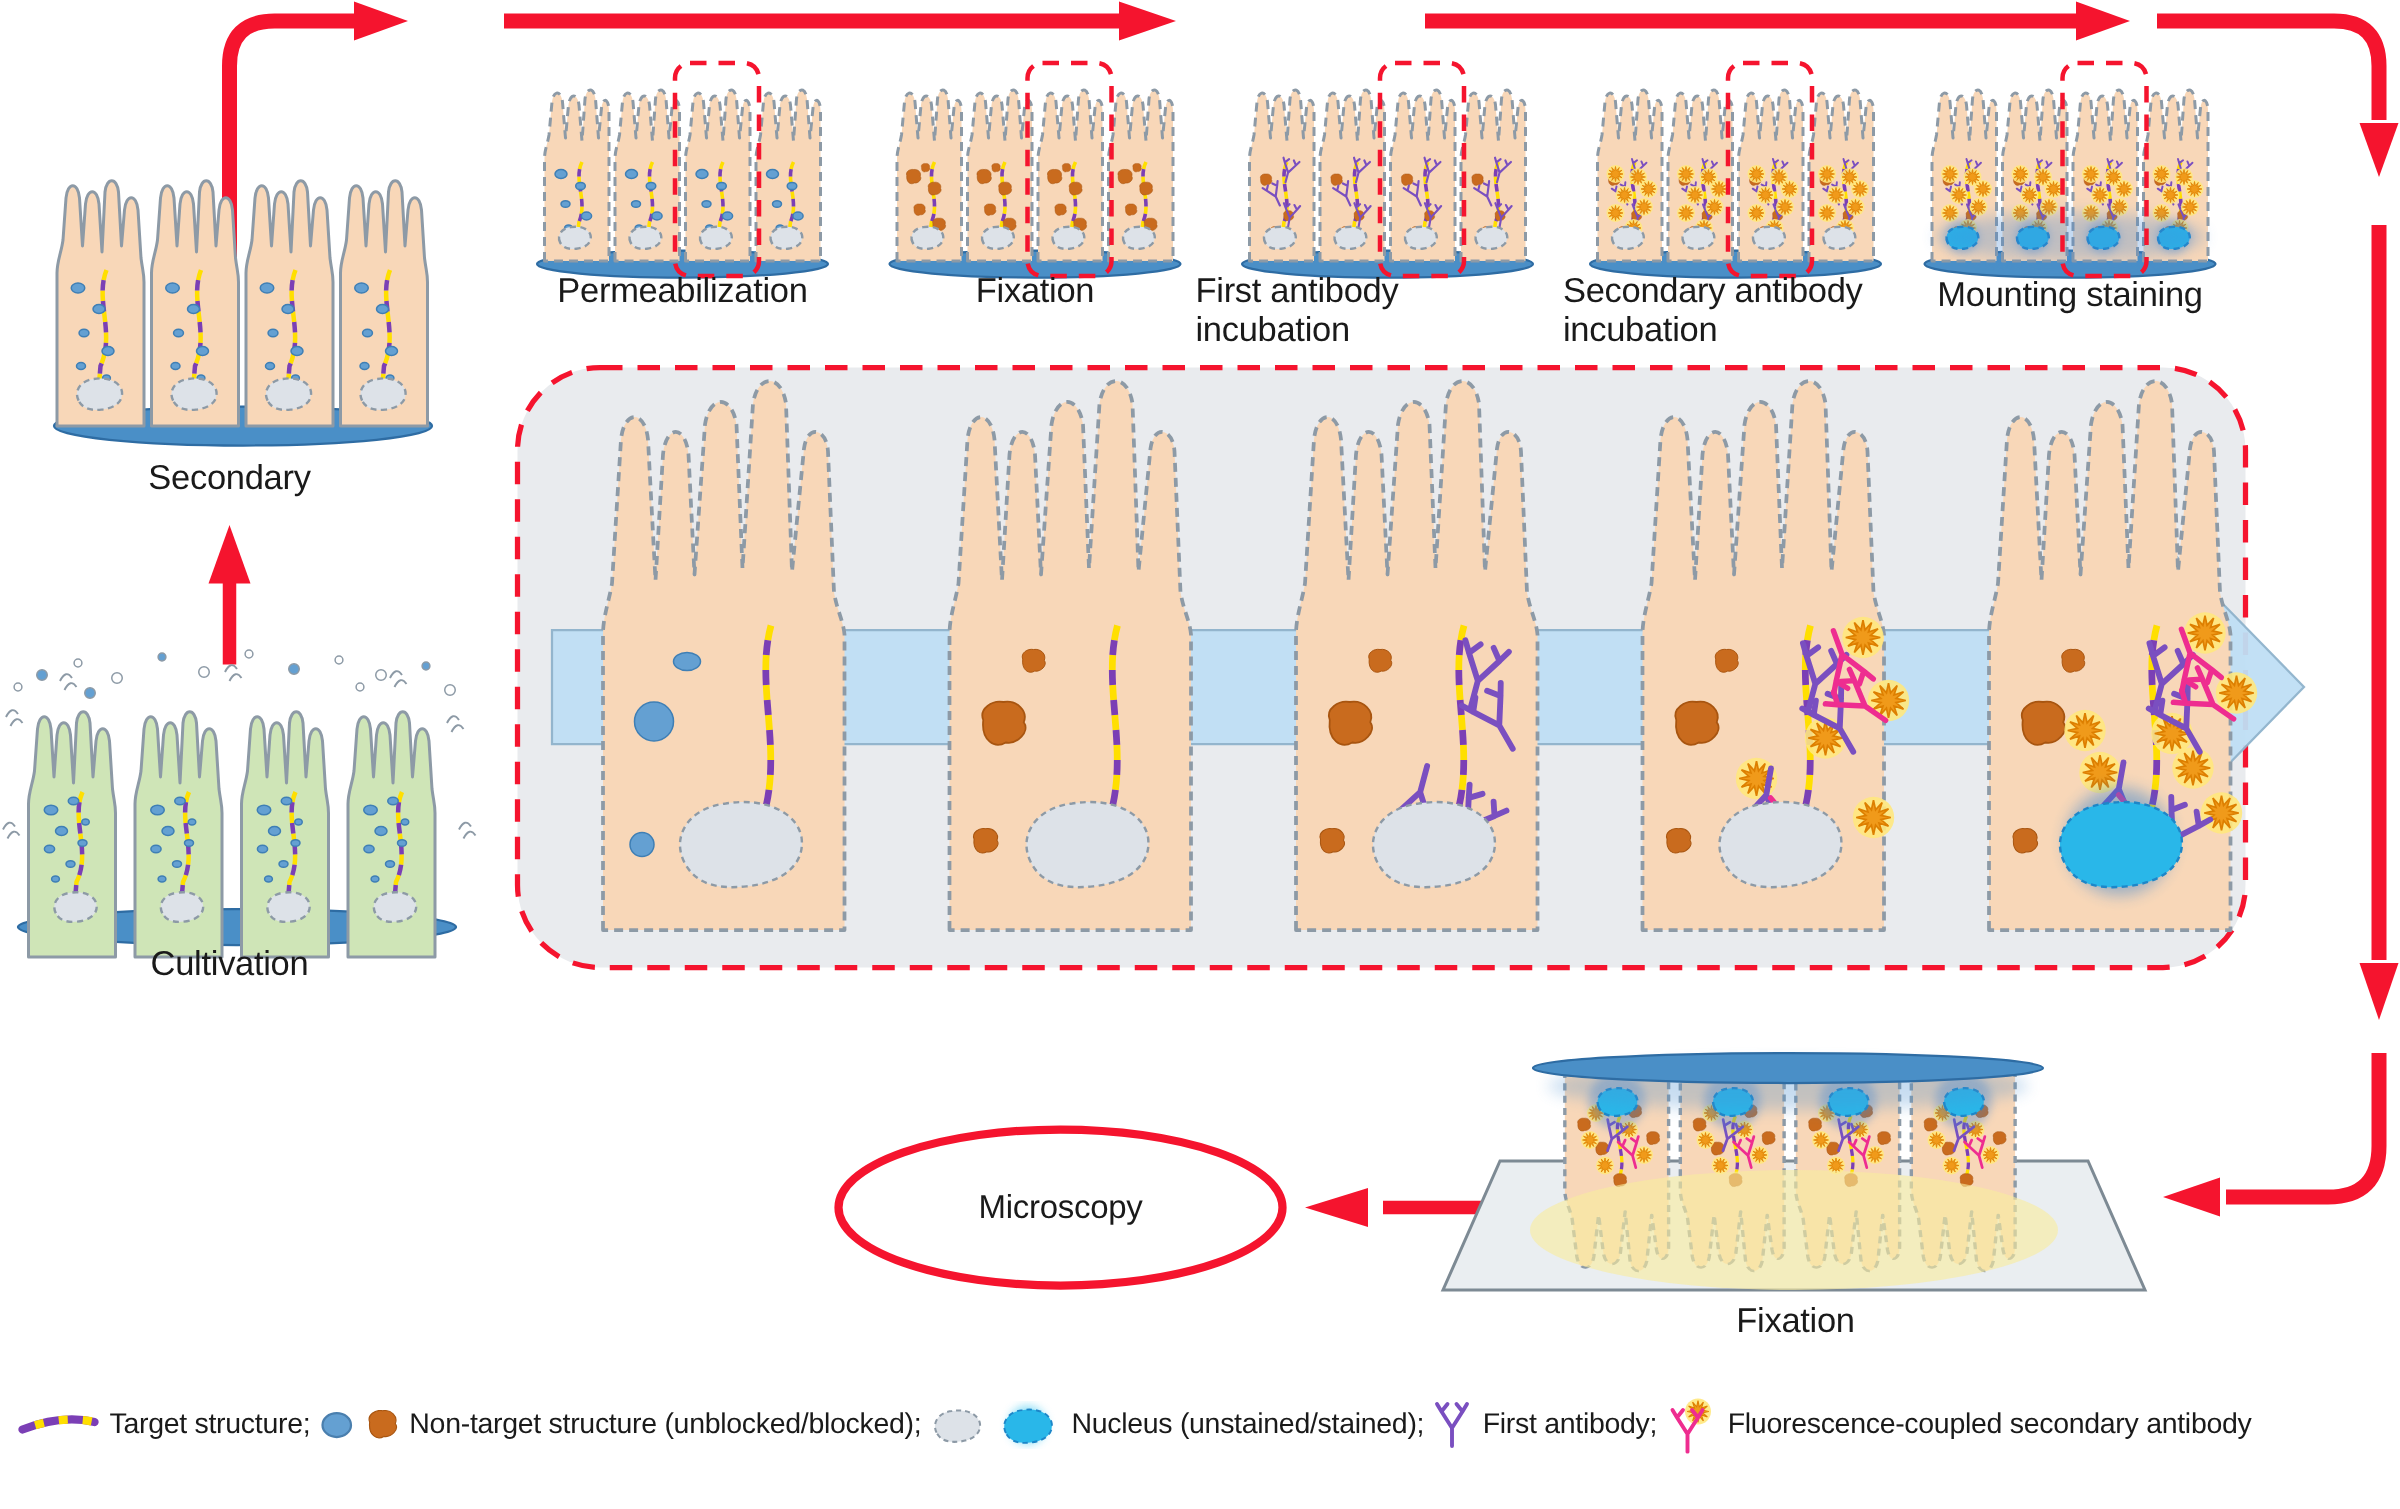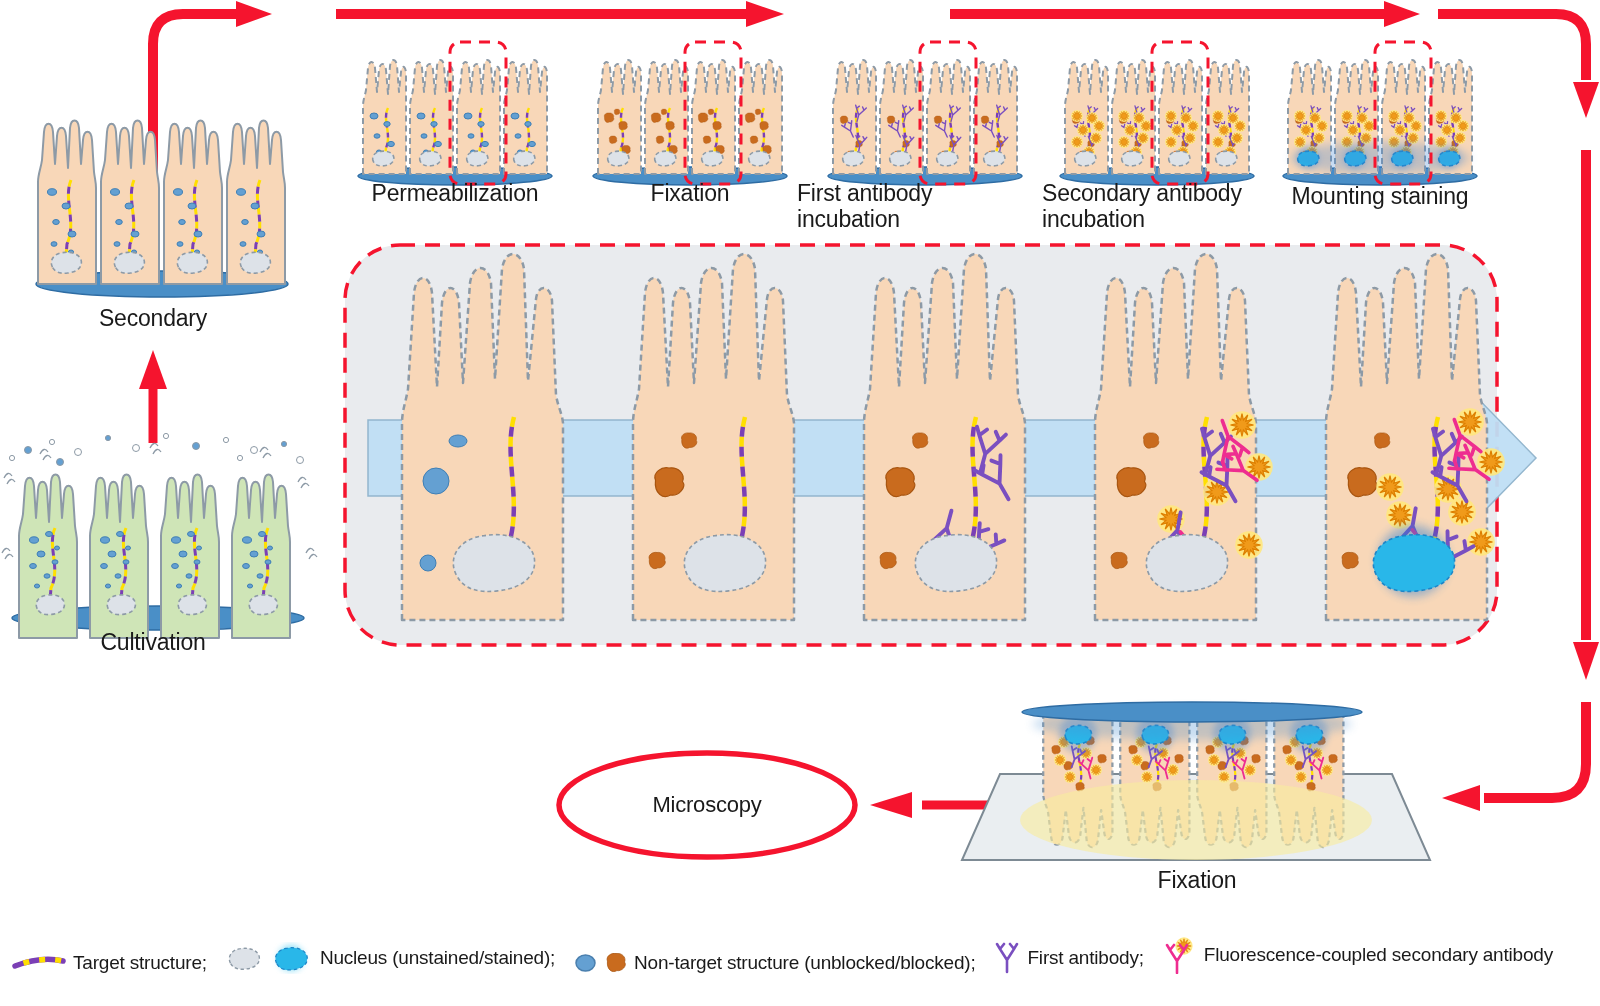--- a/index.html
+++ b/index.html
@@ -11,21 +11,21 @@
   }
   html,body{margin:0;padding:0;background:#fff;}
   #stage{position:relative;width:1600px;height:1006px;overflow:hidden;
          font-family:"Liberation Sans",sans-serif;color:var(--text);}
   #art{position:absolute;left:0;top:0;}
   .lbl{position:absolute;transform:translateX(-50%);text-align:left;
        font-size:23px;letter-spacing:-0.2px;line-height:1.12;white-space:nowrap;}
   .lbl.wrap{white-space:normal;}
   .lbl.micro{transform:translate(-50%,-50%);font-size:22px;}
   #legend{position:absolute;left:12px;top:926px;width:1580px;height:48px;
-          display:flex;align-items:flex-end;gap:19px;font-size:19px;letter-spacing:-0.2px;}
+          display:flex;align-items:center;gap:6px;font-size:19px;letter-spacing:-0.2px;}
   .li{display:inline-flex;align-items:center;gap:7px;white-space:nowrap;}
   .ic{flex:0 0 auto;display:block;}
 </style>
 </head>
 <body>
 <div id="stage">
 
 <svg id="art" width="1600" height="1006" viewBox="0 0 1600 1006">
   <defs>
     <filter id="b5" x="-80%" y="-80%" width="260%" height="260%">
@@ -728,37 +728,37 @@
 
 <div id="legend">
   <span class="li">
     <svg class="ic" width="54" height="20" viewBox="0 0 54 20">
       <path d="M3,13 C16,8 34,4 51,8" fill="none" stroke="var(--t-purple)" stroke-width="5.5" stroke-linecap="round"></path>
       <path d="M3,13 C16,8 34,4 51,8" fill="none" stroke="var(--t-yellow)" stroke-width="5.5" stroke-dasharray="6 10" stroke-dashoffset="-9"></path>
     </svg>
     <span>Target structure;</span>
   </span>
   <span class="li">
+    <svg class="ic" width="24" height="20" viewBox="0 0 24 20">
+      <ellipse cx="11.5" cy="10" rx="9.5" ry="8" fill="var(--blue-dot)" stroke="#4a7fae" stroke-width="1.5"></ellipse>
+    </svg>
+    <svg class="ic" width="22" height="20" viewBox="0 0 22 20">
+      <use href="#blob" transform="translate(11,10) scale(0.95)" fill="var(--brown)" stroke="#a85510" stroke-width="0.8"></use>
+    </svg>
+    <span>Non-target structure (unblocked/blocked);</span>
+  </span>
+  <span class="li">
     <svg class="ic" width="36" height="26" viewBox="0 0 36 26">
       <use href="#nuc" transform="translate(18,13) scale(0.85)" fill="var(--nuc-gray)" stroke="var(--outline)" stroke-width="1.6" stroke-dasharray="4 3"></use>
     </svg>
     <svg class="ic" width="44" height="32" viewBox="0 0 44 32">
       <circle cx="22" cy="16" r="13" fill="#3ec7f0" opacity="0.55" filter="url(#b3)"></circle>
       <use href="#nuc" transform="translate(22,16) scale(0.9)" fill="var(--nuc-stain)" stroke="#1d86c8" stroke-width="1.4" stroke-dasharray="4 3"></use>
     </svg>
     <span>Nucleus (unstained/stained);</span>
-  </span>
-  <span class="li">
-    <svg class="ic" width="24" height="20" viewBox="0 0 24 20">
-      <ellipse cx="11.5" cy="10" rx="9.5" ry="8" fill="var(--blue-dot)" stroke="#4a7fae" stroke-width="1.5"></ellipse>
-    </svg>
-    <svg class="ic" width="22" height="20" viewBox="0 0 22 20">
-      <use href="#blob" transform="translate(11,10) scale(0.95)" fill="var(--brown)" stroke="#a85510" stroke-width="0.8"></use>
-    </svg>
-    <span>Non-target structure (unblocked/blocked);</span>
   </span>
   <span class="li">
     <svg class="ic" width="26" height="32" viewBox="0 0 26 32">
       <use href="#aby" transform="translate(13,16)" stroke="var(--purple)"></use>
     </svg>
     <span>First antibody;</span>
   </span>
   <span class="li">
     <svg class="ic" width="34" height="38" viewBox="0 0 34 38">
       <use href="#star" transform="translate(21,10) scale(0.72)"></use>

